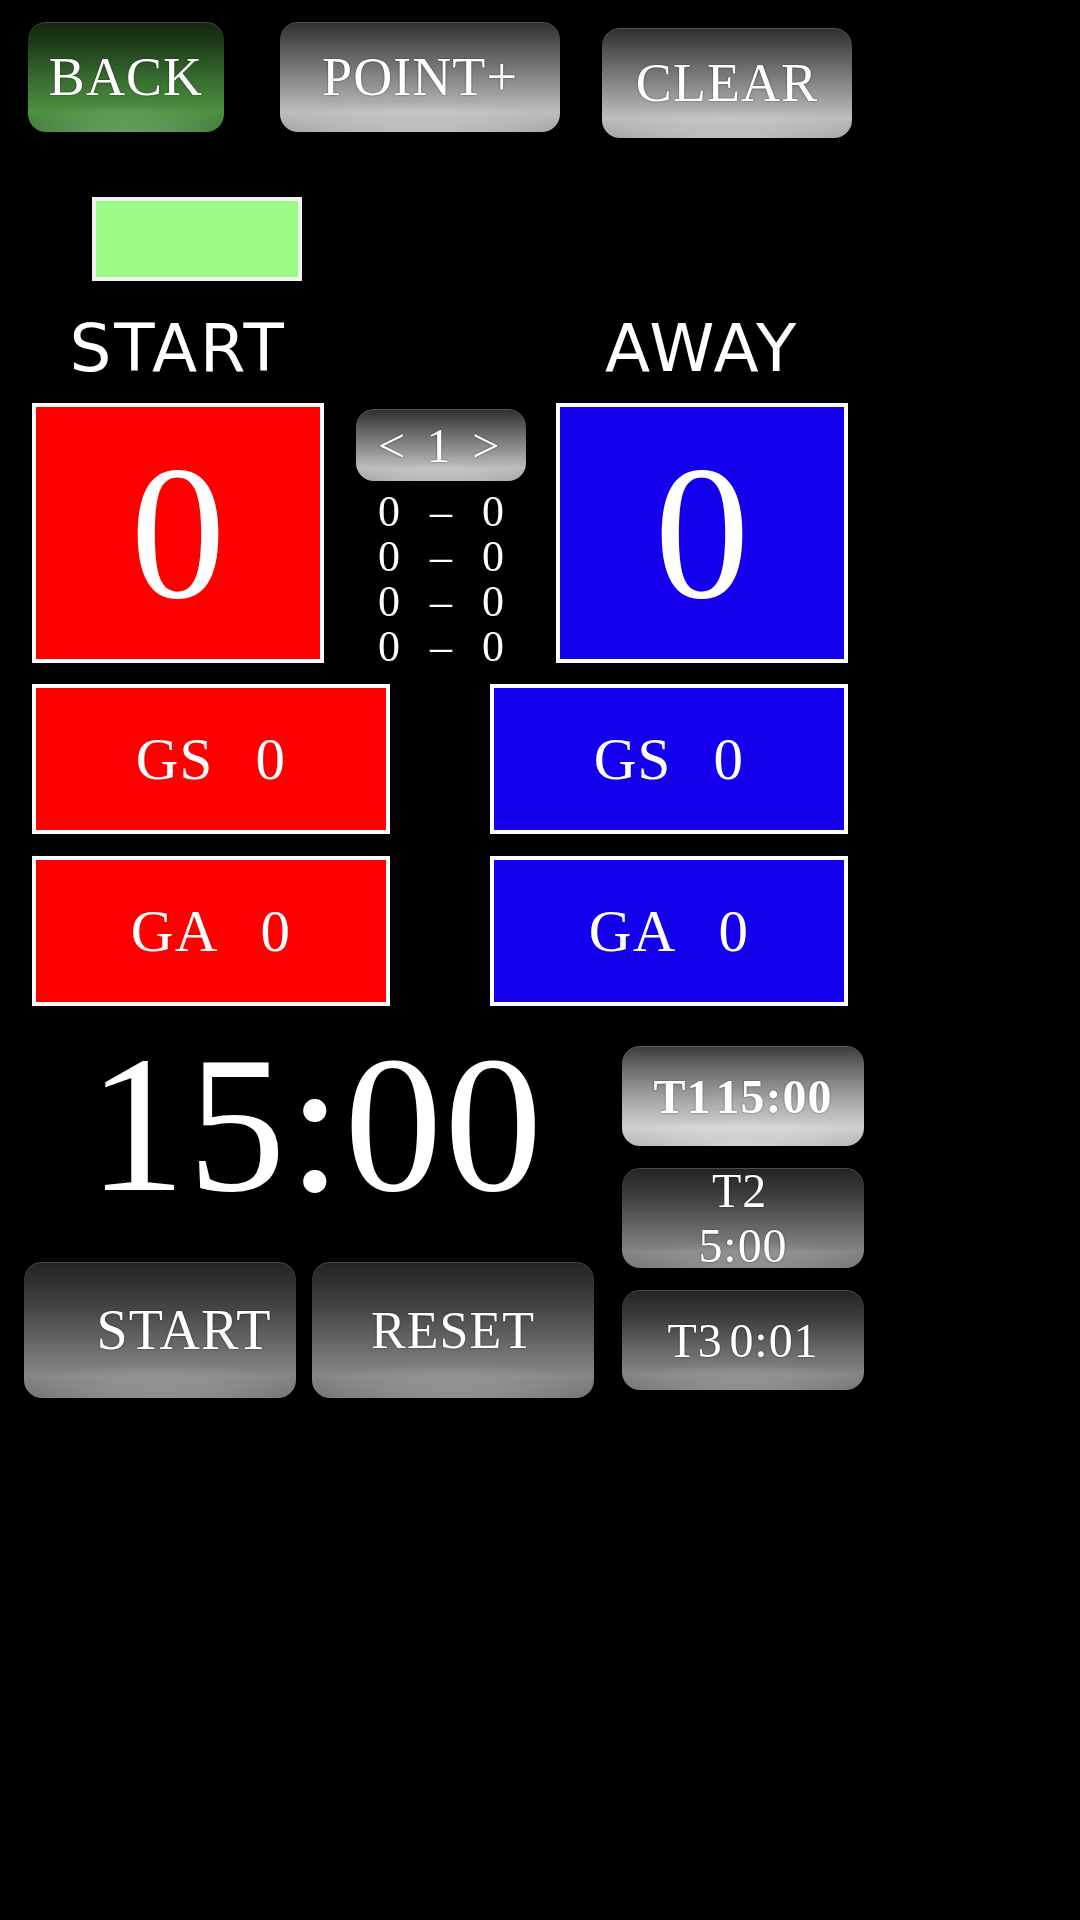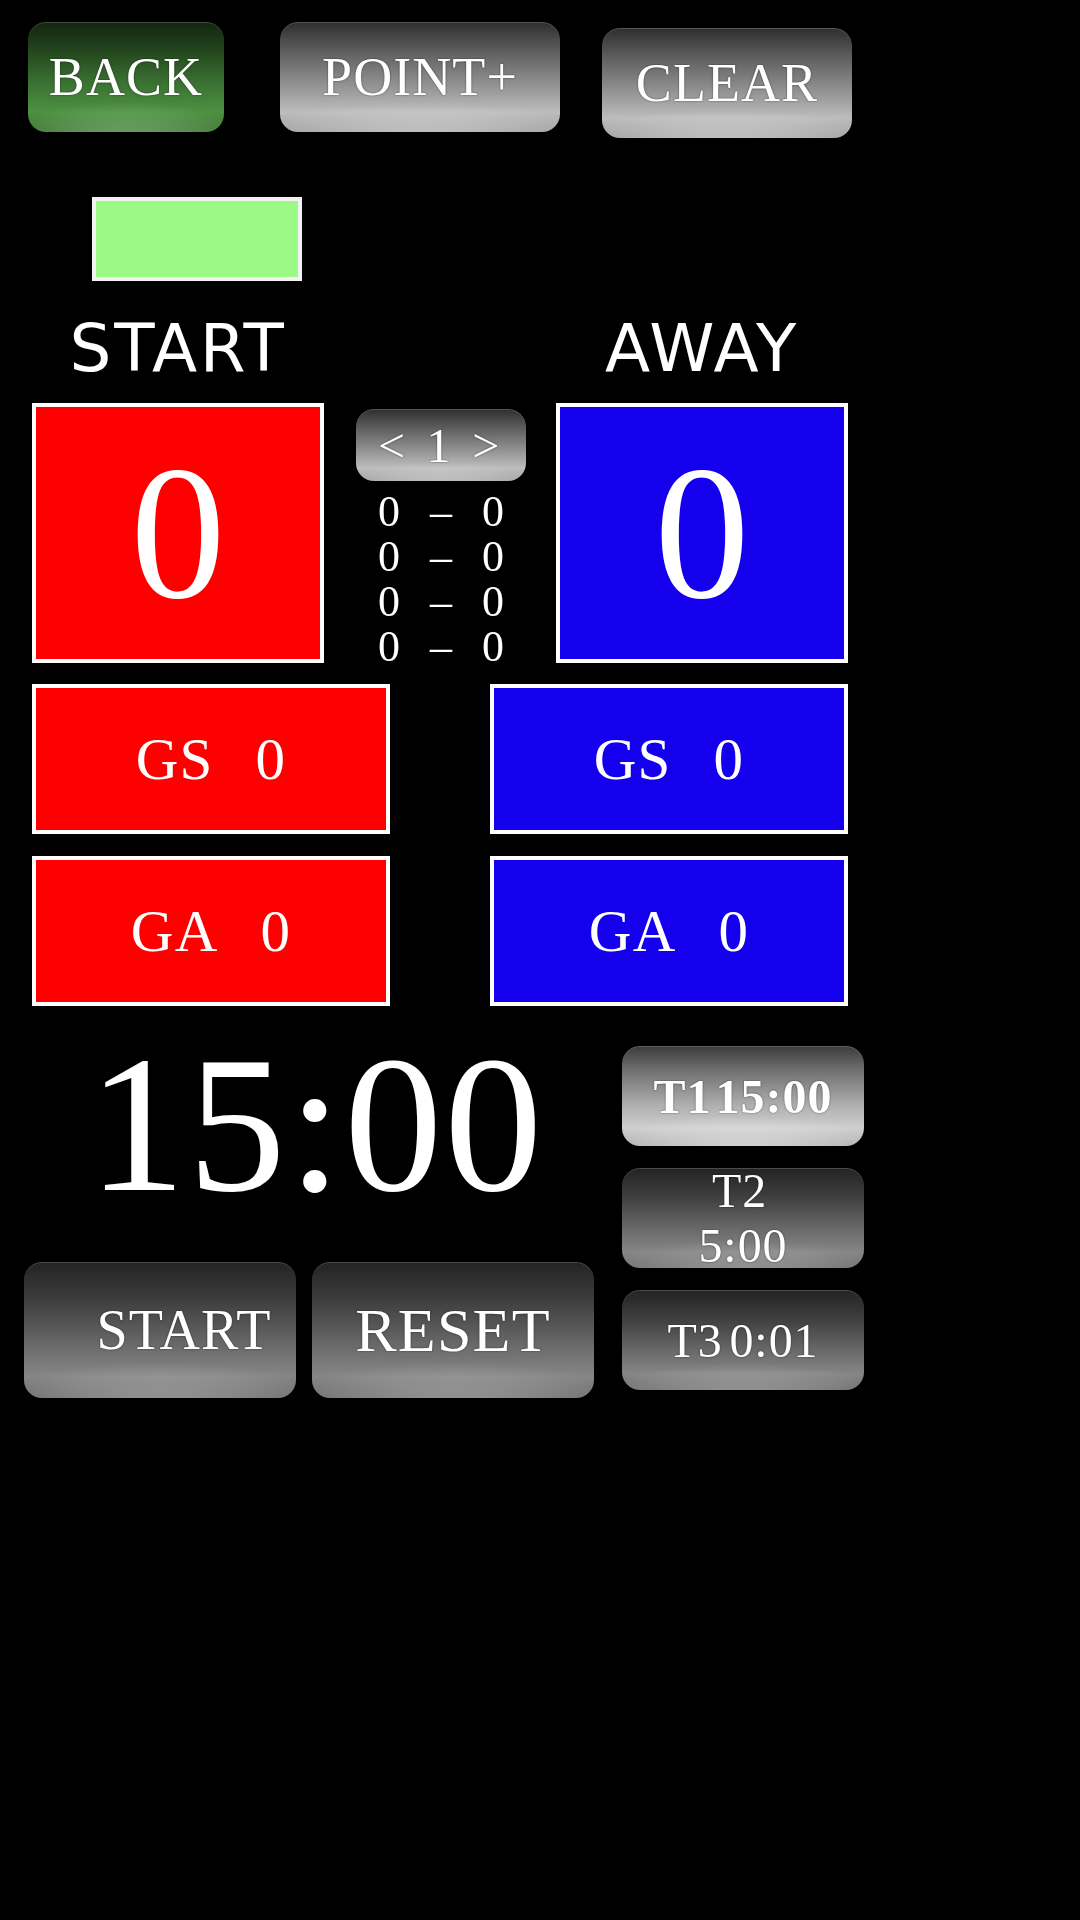--- a/index.html
+++ b/index.html
@@ -102,21 +102,21 @@
 
   
   #clock {
     position:absolute; left:36px; top:1026px; width:560px;
     color:#fff; font-size:196px; line-height:1; text-align:center;
     letter-spacing:.01em;
   }
 
   
   #btn-start { left:24px;  top:1262px; width:272px; height:136px; font-size:56px;padding-left:48px; }
-  #btn-reset { left:312px; top:1262px; width:282px; height:136px; font-size:62px; }
+  #btn-reset { left:312px; top:1262px; width:282px; height:136px; font-size:52px; }
 
   
   .preset {
     left:622px; width:242px; height:100px;
     font-size:48px; letter-spacing:.02em;
   }
   .preset .pname { display:inline-block; min-width:62px; text-align:left; }
   .preset .pval  { display:inline-block; text-align:right; }
   #preset-1 { top:1046px; }
   #preset-2 { top:1168px;flex-direction:column; }

